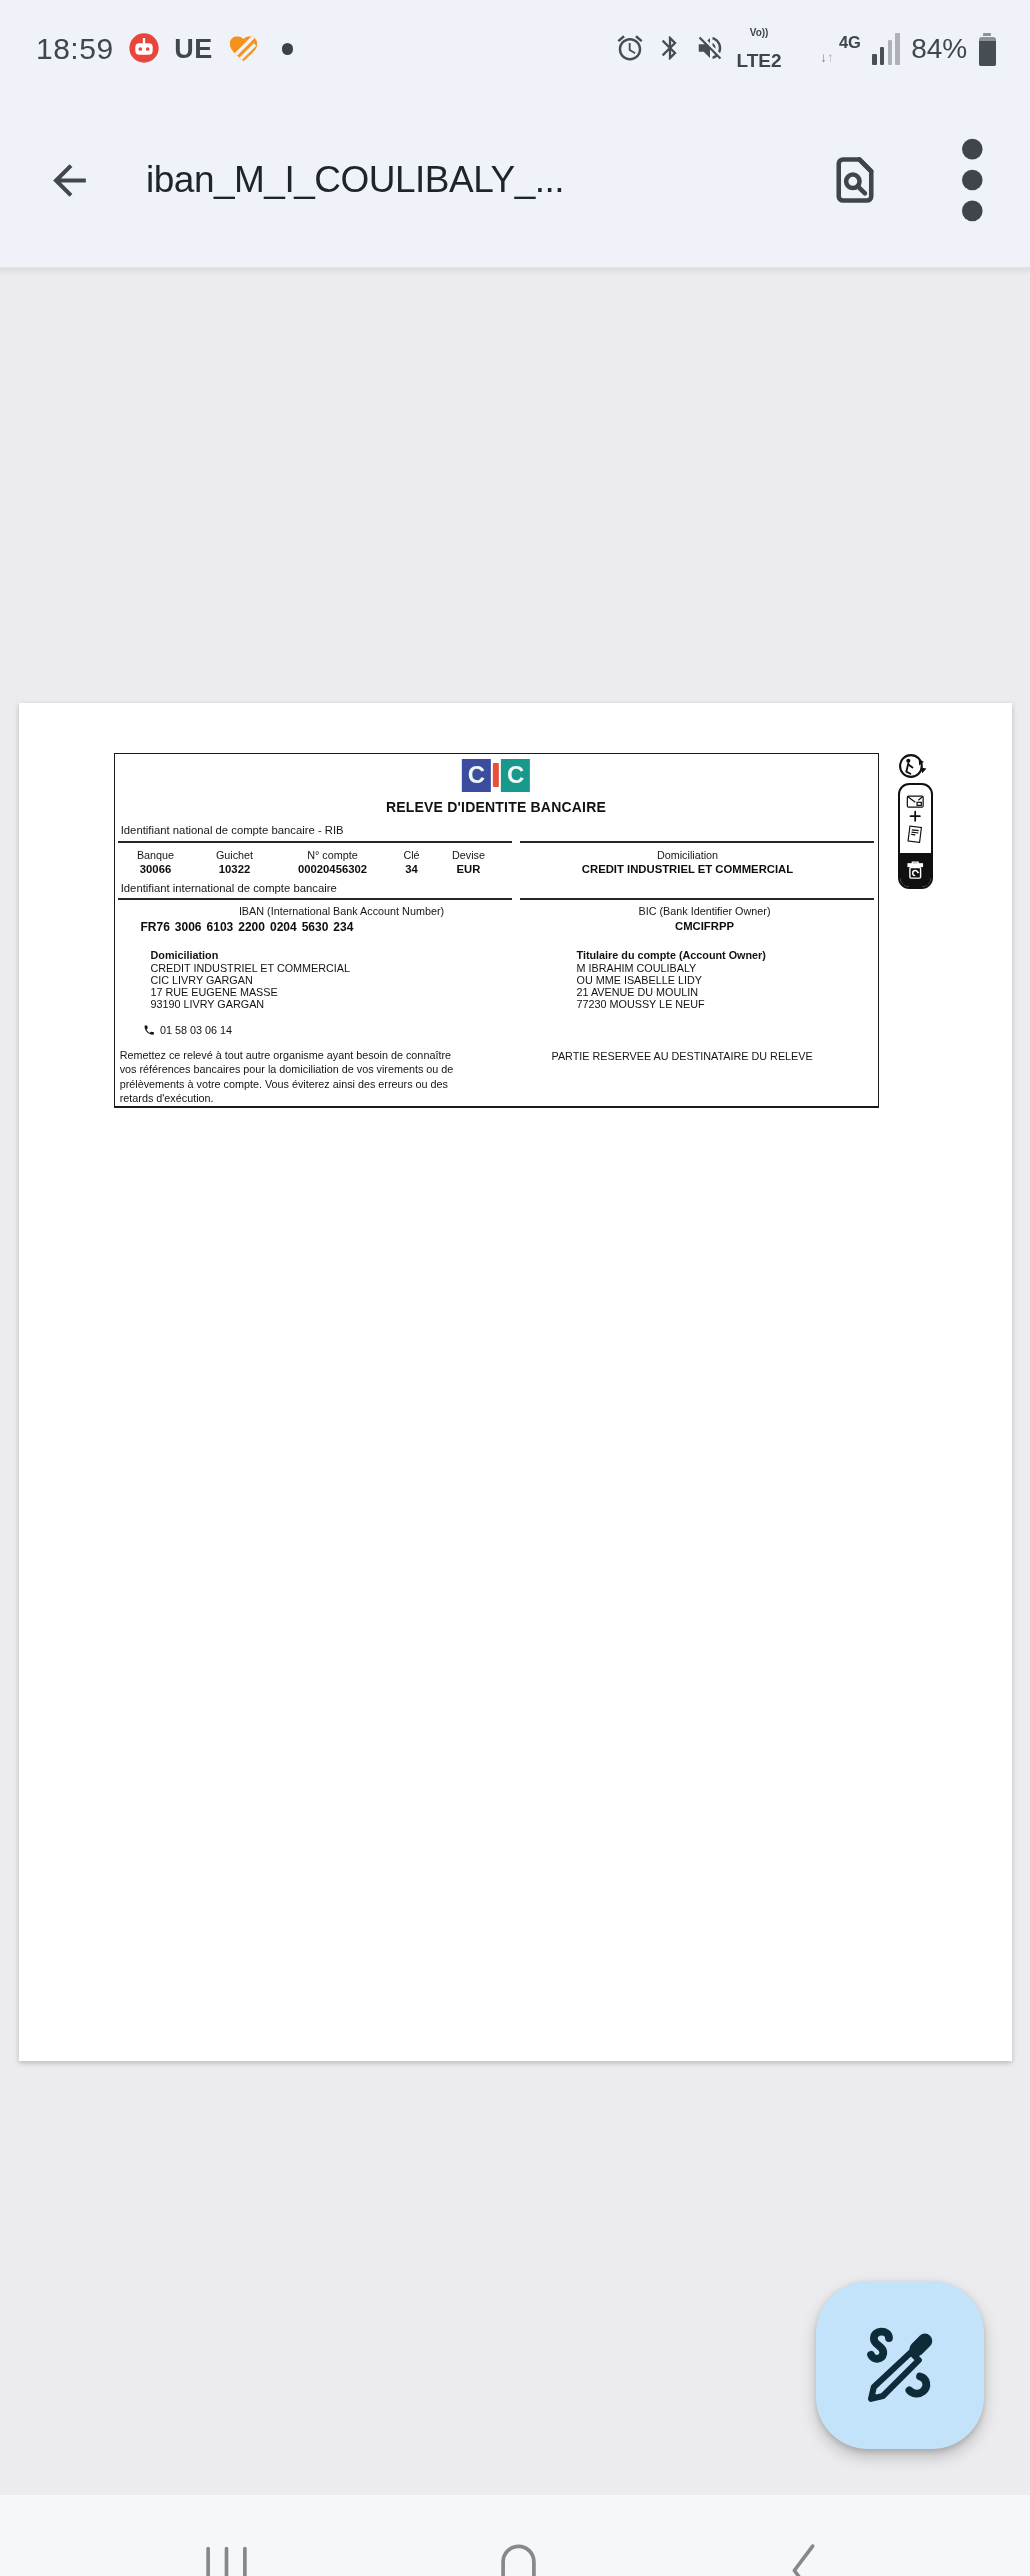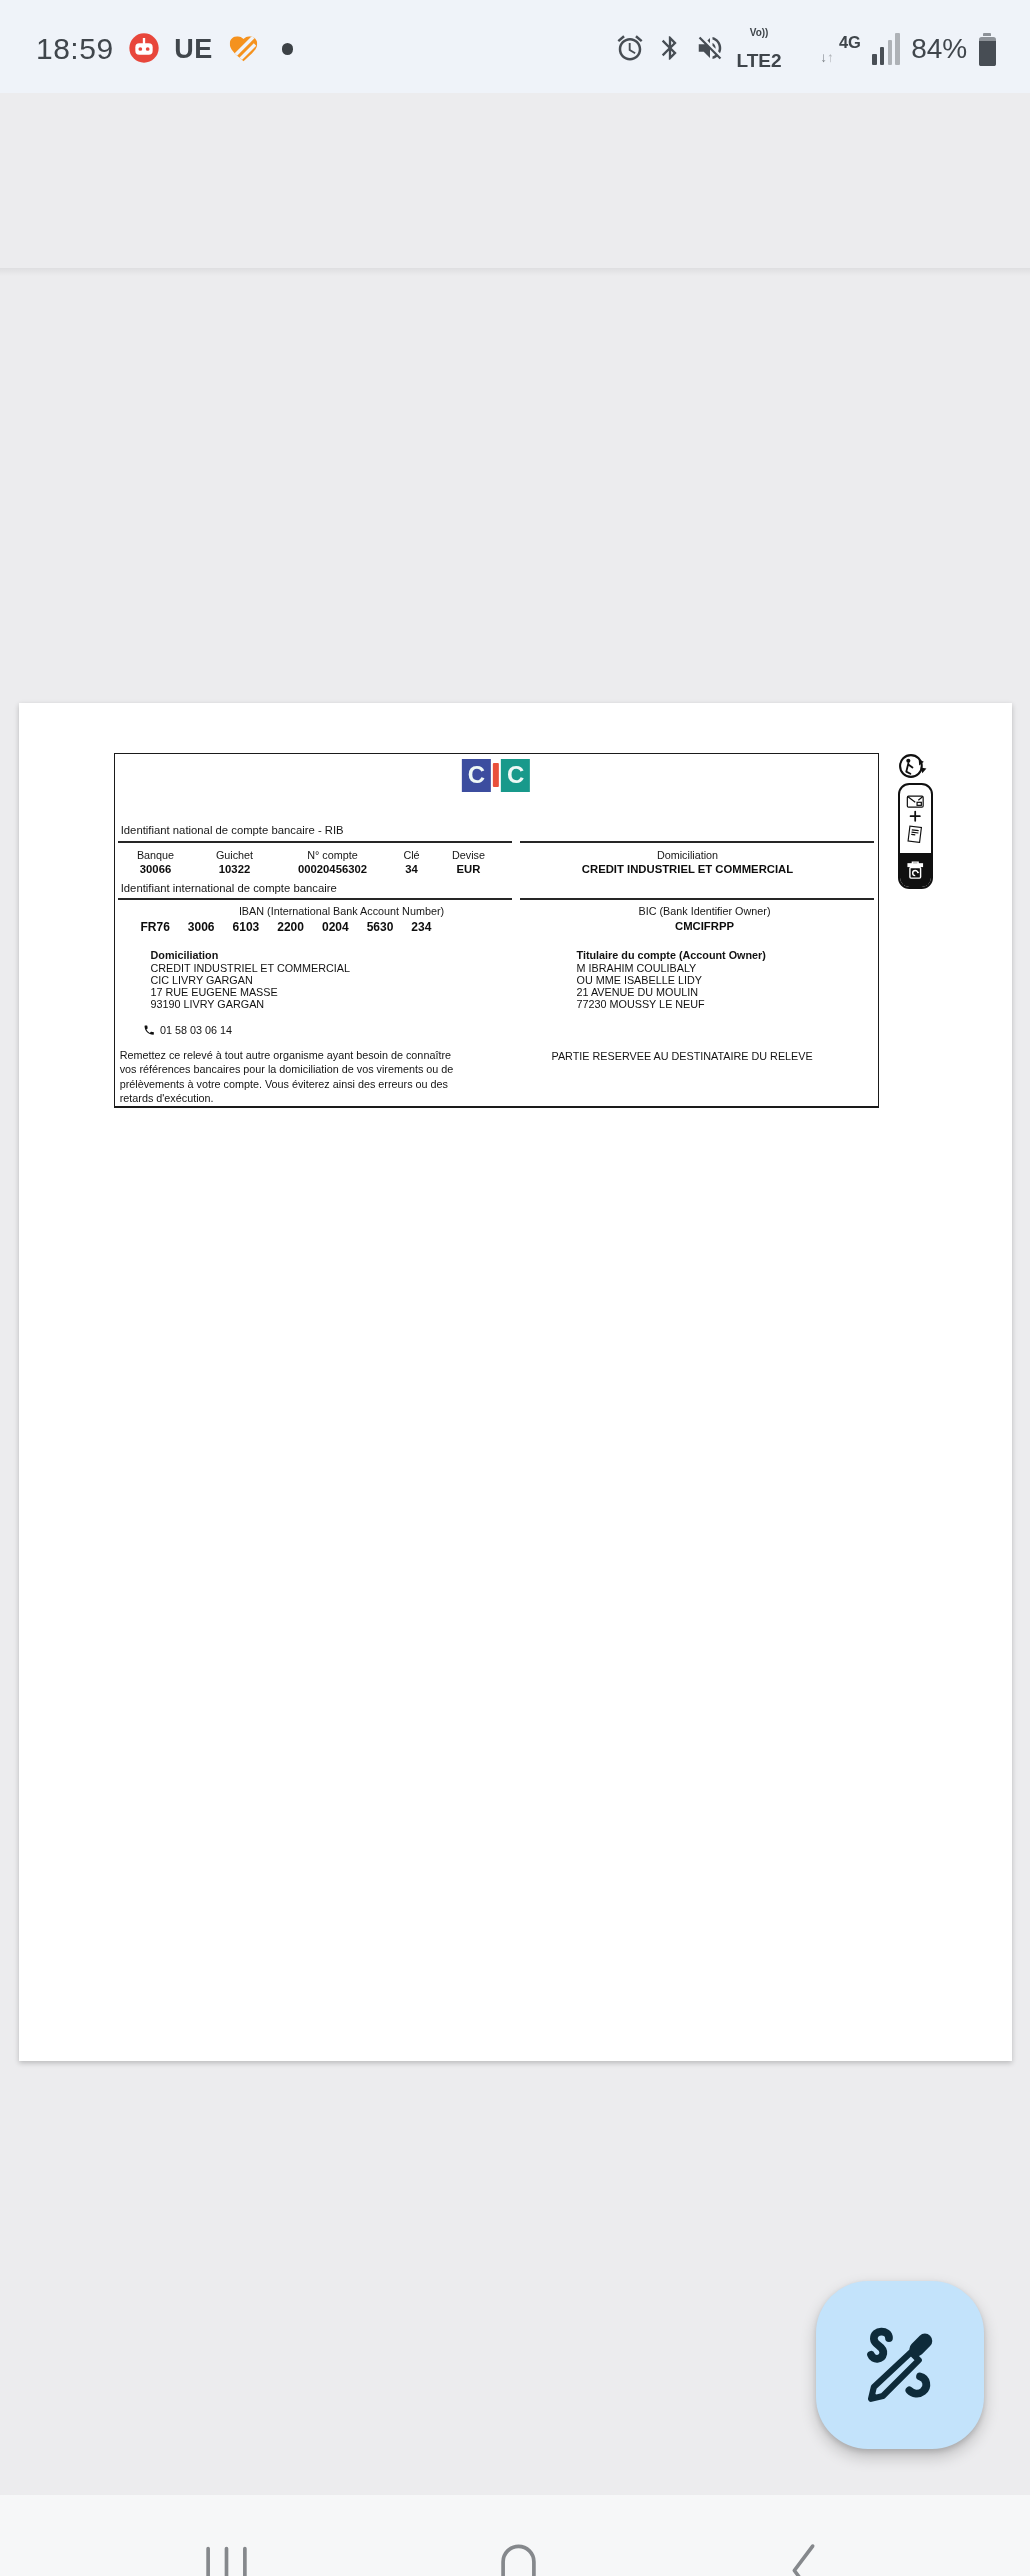--- a/index.html
+++ b/index.html
@@ -63,21 +63,21 @@
   .cic-teal { background:#18998b; }
   .cic-mid { width:10.3px; height:33px; display:flex; align-items:center; justify-content:center; }
   .cic-bar { width:6.7px; height:24px; background:#e9503c; border-radius:1px; }
   .doc-title { position:absolute; left:0; top:45px; width:100%; text-align:center;
     font-size:14px; font-weight:700; letter-spacing:0.2px; color:#111; }
   .doc-label { font-size:11.3px; color:#161616; }
   .rule { position:absolute; height:2.1px; background:#262626; }
   .colhead, .colval { position:absolute; transform:translateX(-50%); white-space:nowrap; text-align:center; }
   .colhead { font-size:10.8px; color:#161616; }
   .colval { font-size:11.3px; font-weight:700; color:#0d0d0d; }
-  .iban-groups { position:absolute; display:flex; gap:18px; font-size:12px; font-weight:700; color:#0d0d0d; }
+  .iban-groups { position:absolute; display:flex; gap:5px; font-size:12px; font-weight:700; color:#0d0d0d; }
   .addr-block { position:absolute; font-size:10.8px; line-height:12px; color:#121212; white-space:nowrap; }
   .addr-block .hdr { font-weight:700; margin-bottom:1px; }
   .phone-row { position:absolute; display:flex; align-items:center; gap:5.2px; font-size:10.8px; color:#121212; }
   .footer-par { position:absolute; font-size:10.8px; line-height:14.4px; color:#141414; white-space:nowrap; }
   .recipient { position:absolute; font-size:10.8px; color:#141414; white-space:nowrap; }
 
   
   .triman { position:absolute; left:879px; top:49px; }
   .infotri { position:absolute; left:879px; top:80px; width:35px; height:106px;
     border:2.1px solid #101010; border-radius:11.3px; overflow:hidden; background:#fff;
@@ -167,34 +167,58 @@
       <span class="sb-batt-pct">84%</span>
       <span class="battery">
         <span class="cap"></span>
         <span class="body">
             <span class="fill"></span>
           </span>
       </span>
     </div>
   </div>
 
+  <div id="app-bar">
+    <div class="icon-btn">
+      <svg width="49" height="49" viewBox="0 0 24 24" fill="#41474d">
+        <path d="M20 11H7.83l5.59-5.59L12 4l-8 8 8 8 1.41-1.41L7.83 13H20v-2z"></path>
+      </svg>
+    </div>
+    <div id="app-title">iban_M_I_COULIBALY_...</div>
+    <div class="icon-btn" id="find-btn">
+      <svg width="52" height="52" viewBox="0 0 24 24" fill="none" stroke="#3f454b" stroke-width="2.1" stroke-linejoin="round" stroke-linecap="round">
+        <path d="M14 2.5H6.5a2 2 0 0 0-2 2v15a2 2 0 0 0 2 2h11a2 2 0 0 0 2-2V8z"></path>
+        <path d="M14 2.5 19.5 8"></path>
+        <circle cx="11" cy="12.6" r="3.1"></circle>
+        <path d="M13.3 14.9 16.6 18.2"></path>
+      </svg>
+    </div>
+    <div class="icon-btn">
+      <svg width="20.6" height="88" viewBox="0 0 10 42" fill="#3f454b">
+        <circle cx="5" cy="6" r="5"></circle>
+          <circle cx="5" cy="21" r="5"></circle>
+          <circle cx="5" cy="36" r="5"></circle>
+      </svg>
+    </div>
+  </div>
 
   <div id="content">
     <div id="page">
 
       <div id="doc-box">
 
         <div class="cic-logo">
           <div class="cic-sq cic-blue">C</div>
           <div class="cic-mid">
               <div class="cic-bar"></div>
             </div>
           <div class="cic-sq cic-teal">C</div>
         </div>
 
+        <div class="doc-title">RELEVE D'IDENTITE BANCAIRE</div>
 
         <div class="abs doc-label" style="left:6.2px; top:70px;">Identifiant national de compte bancaire - RIB</div>
 
         <div class="rule" style="left:3.1px;  top:87px; width:394px;"></div>
         <div class="rule" style="left:405px; top:87px; width:354px;"></div>
 
         <div class="colhead" style="left:41px;  top:95px;">Banque</div>
         <div class="colhead" style="left:120px; top:95px;">Guichet</div>
         <div class="colhead" style="left:218px; top:95px;">N° compte</div>
         <div class="colhead" style="left:297px; top:95px;">Clé</div>

